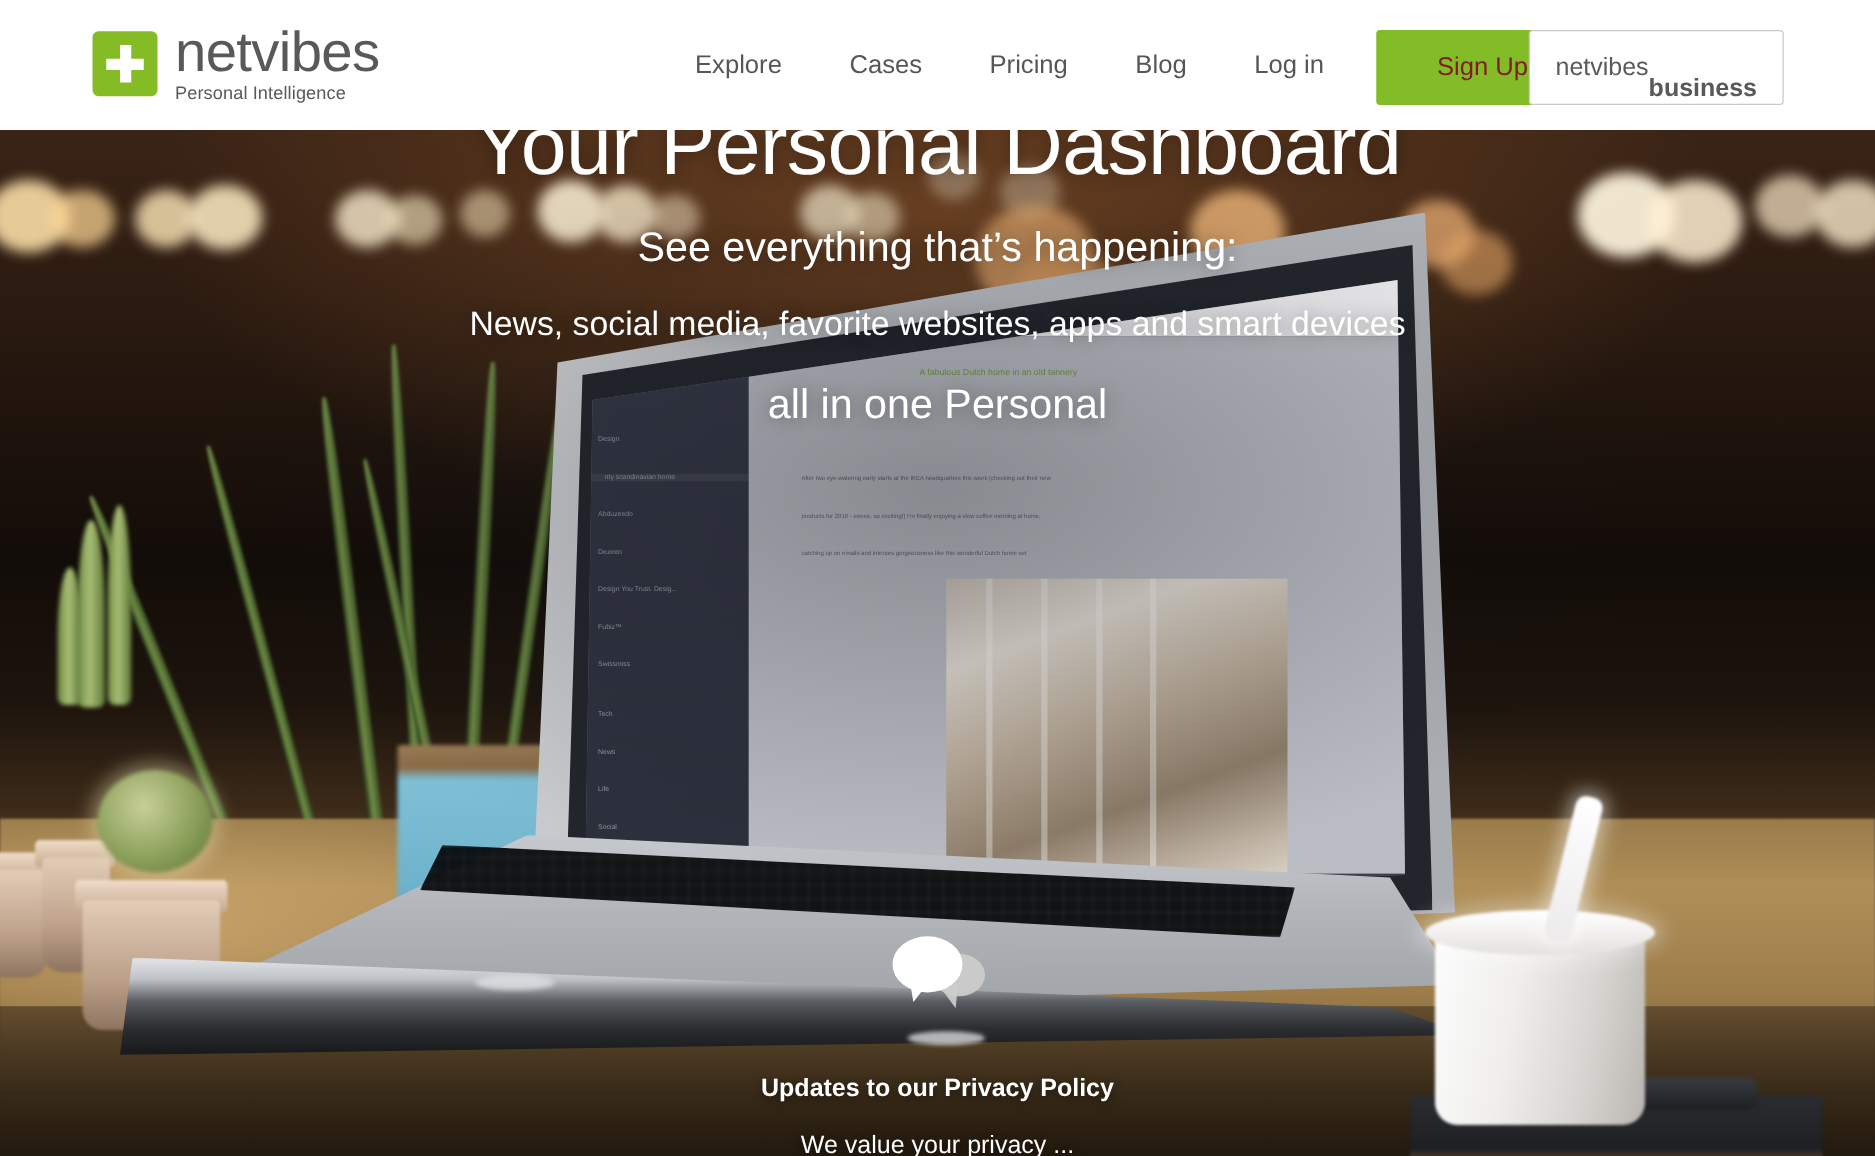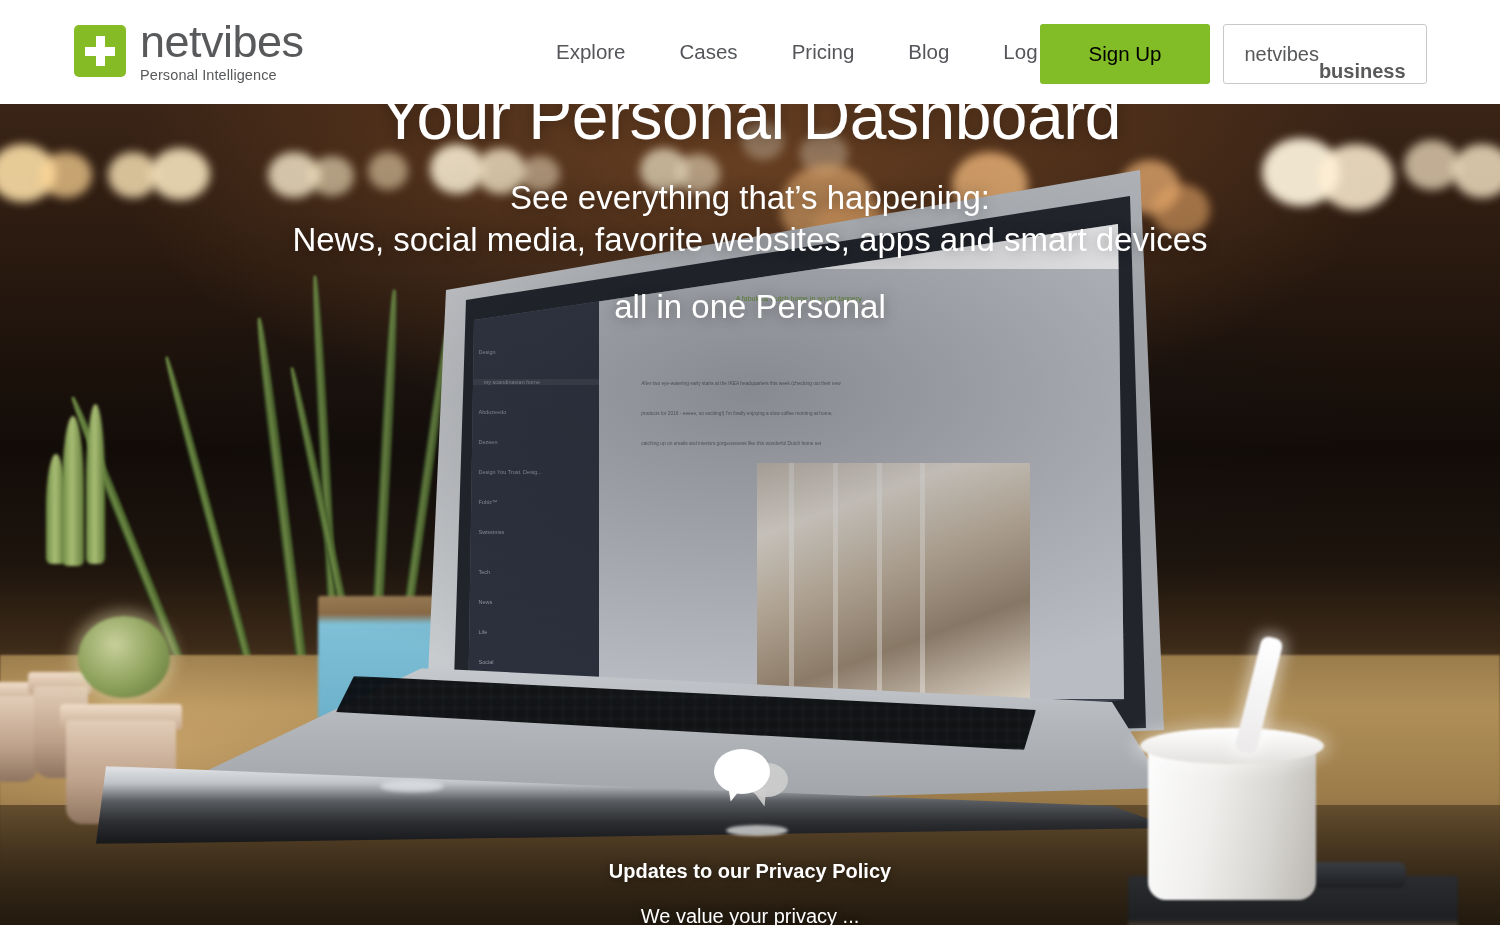--- a/index.html
+++ b/index.html
@@ -51,25 +51,25 @@
     position: absolute; left: 556px; top: 0; height: 104px;
     display: flex; align-items: center; gap: 0;
   }
   .nav-item {
     font-size: 20.5px; color: #55565a; padding: 0 27px;
     cursor: pointer; white-space: nowrap; font-weight: 400;
   }
   .nav-item:first-child { padding-left: 0; }
 
   .btn-signup {
-    position: absolute; left: 1040px; top: 24px;
+    position: absolute; left: 1101px; top: 24px;
     width: 170px; height: 60px;
     background: #82bc27;
     border: none; border-radius: 3px;
-    color: #000000; font-size: 20.5px;
+    color: #7f1d1d; font-size: 20.5px;
     font-family: "Liberation Sans", sans-serif;
     cursor: pointer;
     display: flex; align-items: center; justify-content: center;
   }
   .btn-business {
     position: absolute; left: 1223px; top: 24px;
     width: 204px; height: 60px;
     background: #ffffff;
     border: 1px solid #c9c9c9; border-radius: 3px;
     color: #58595b; font-size: 20px;
@@ -276,21 +276,21 @@
   }
   .hero-title {
     margin-top: 82px;
     font-size: 66px; font-weight: 400; line-height: 1.05;
     letter-spacing: -0.5px;
   }
   .hero-sub1 {
     margin-top: 26px; font-size: 33px; font-weight: 400; line-height: 1.25;
   }
   .hero-sub2 {
-    font-size: 33px; font-weight: 400; line-height: 1.25;
+    margin-top: 24px; font-size: 27px; font-weight: 400; line-height: 1.25;
   }
   .hero-sub3 {
     margin-top: 26px; font-size: 33px; font-weight: 400; line-height: 1.25;
   }
   .btn-try {
     position: absolute; left: 570px; top: 551px;
     width: 362px; height: 63px;
     background: #82bc27; border: none; border-radius: 3px;
     color: #ffffff; font-size: 27px;
     font-family: "Liberation Sans", sans-serif;

